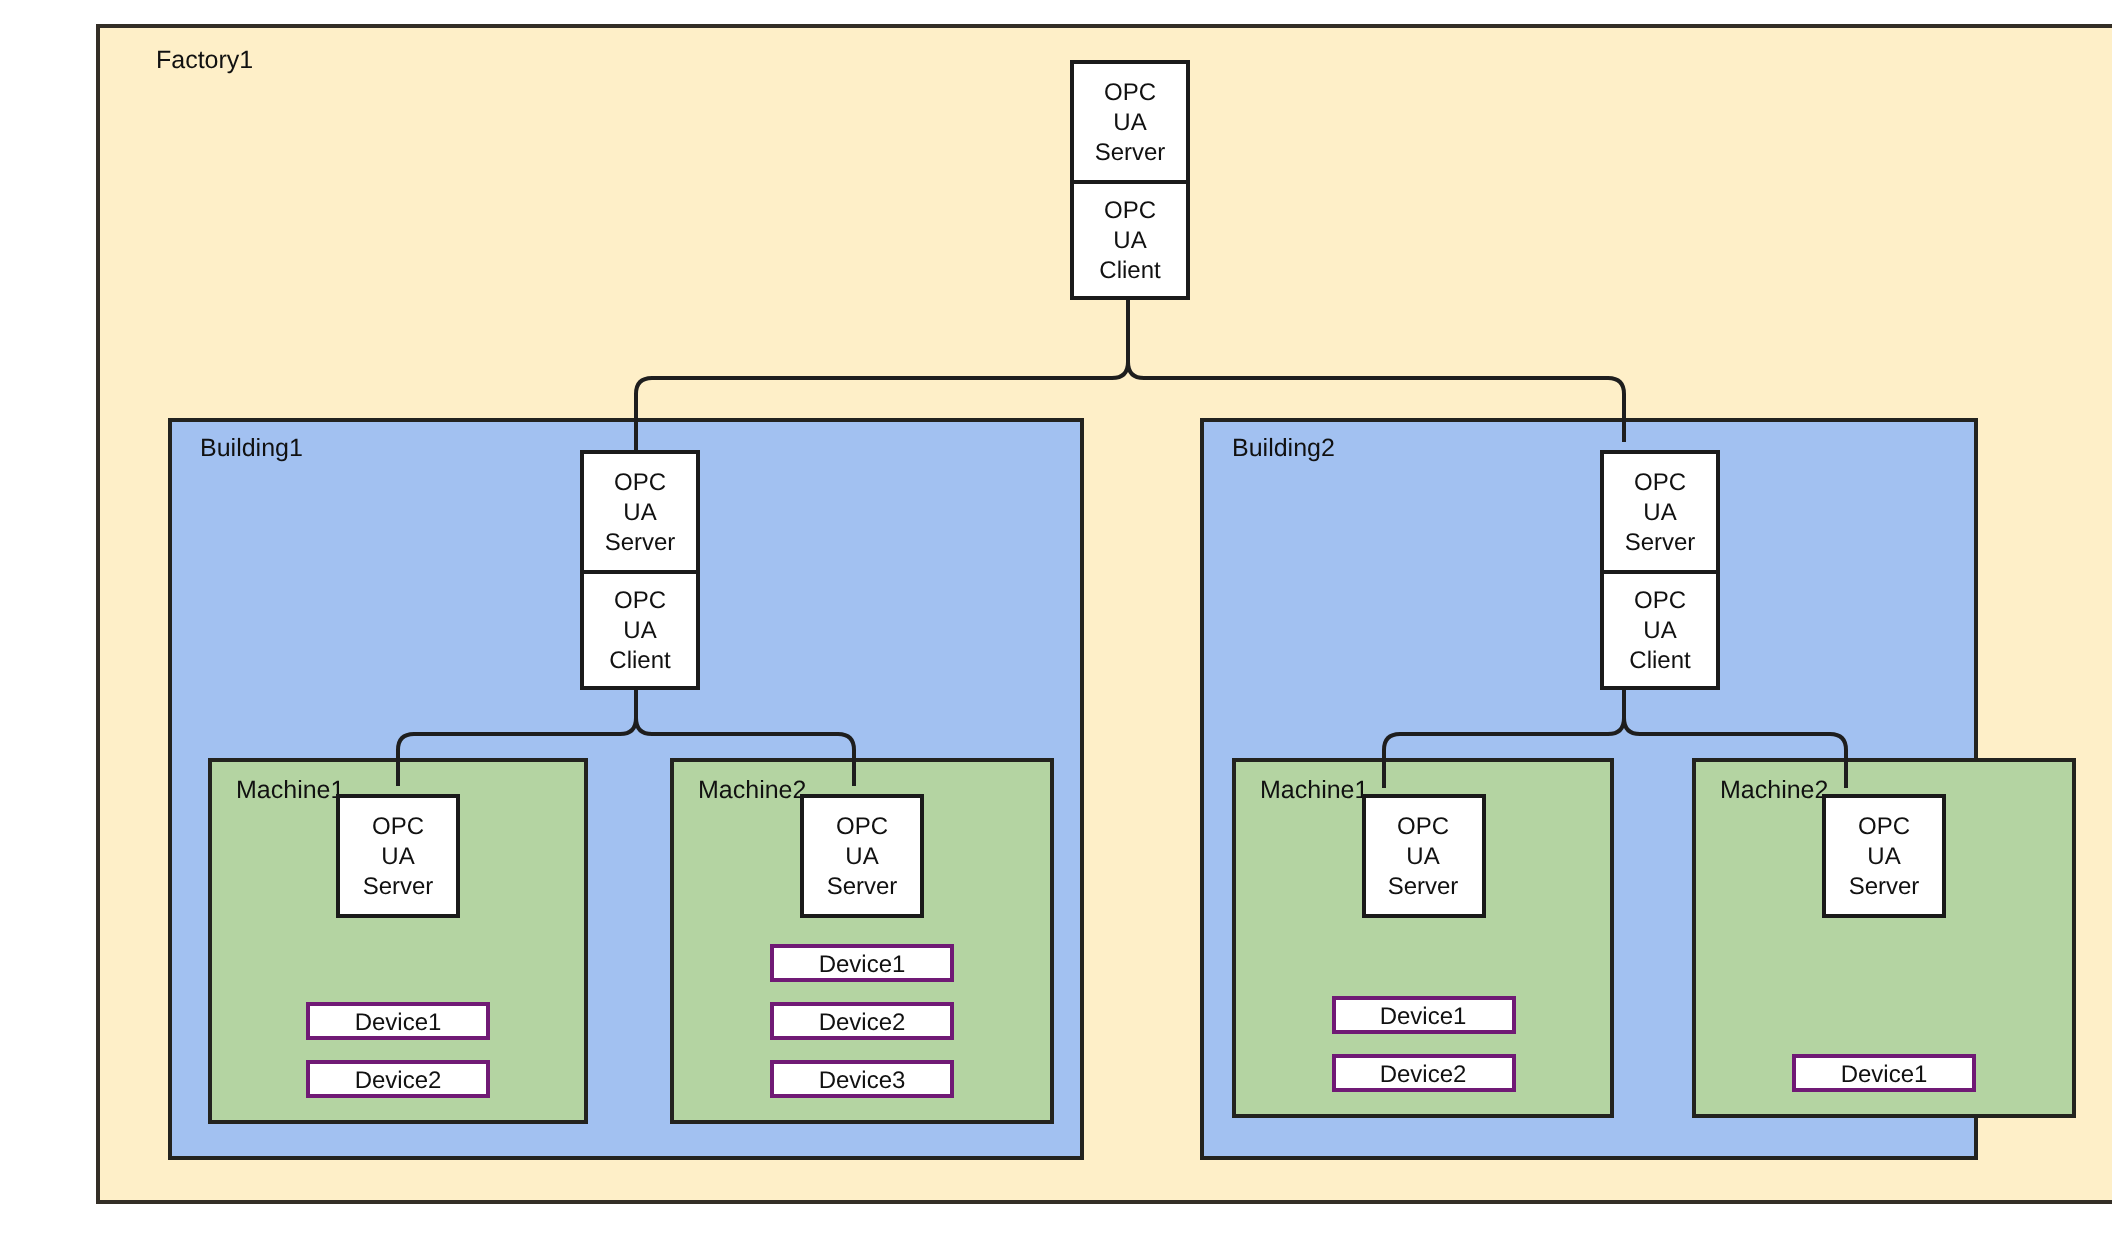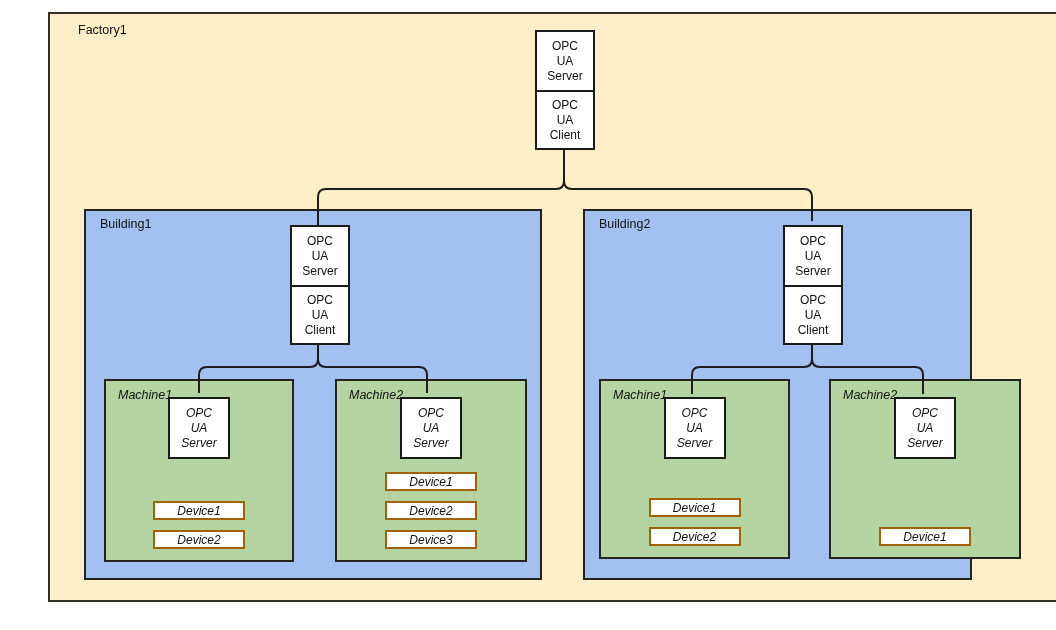--- a/index.html
+++ b/index.html
@@ -18,25 +18,25 @@
     position:absolute;left:20px;top:12px;width:1023px;height:590px;
     background:var(--factory-fill);border:2px solid var(--factory-border);
     box-sizing:border-box;
   }
   .factory-label{position:absolute;left:28px;top:9px;font-size:12.5px;}
   .building{
     position:absolute;top:195px;height:371px;background:var(--building-fill);
     border:2px solid #23231f;box-sizing:border-box;
   }
   .building.b1{left:34px;width:458px;}
-  .building.b2{left:533px;width:389px;}
+  .building.b2{left:550px;width:389px;}
   .building-label{position:absolute;left:14px;top:6px;font-size:12.5px;text-align:right;}
   .machine{
     position:absolute;background:var(--machine-fill);
-    border:2px solid #23231f;box-sizing:border-box;font-style:italic;
+    border:2px solid #23231f;box-sizing:border-box;
   }
   .machine-label{position:absolute;left:12px;top:7px;font-size:12.5px;}
   .b1 .machine{top:168px;height:183px;}
   .b2 .machine{top:168px;height:180px;}
   .b1 .machine.m1{left:18px;width:190px;}
   .b1 .machine.m2{left:249px;width:192px;}
   .b2 .machine.m1{left:14px;width:191px;}
   .b2 .machine.m2{left:244px;width:192px;}
   .gw{
     position:absolute;width:60px;height:120px;background:#fff;
@@ -56,21 +56,21 @@
     width:62px;height:62px;background:#fff;border:2px solid #1a1a1a;
     box-sizing:border-box;z-index:10;
     display:flex;align-items:center;justify-content:center;
     text-align:center;font-size:12px;line-height:15px;white-space:pre-line;
   }
   .devices{
     position:absolute;left:50%;bottom:11px;transform:translateX(-50%);
     display:flex;flex-direction:column;gap:10px;align-items:center;z-index:10;
   }
   .device{
-    width:92px;height:19px;background:#fff;border:2px solid #a16207;
+    width:92px;height:19px;background:#fff;border:2px solid #701a75;
     box-sizing:border-box;display:flex;align-items:center;justify-content:center;
     font-size:12px;line-height:14px;
   }
   svg.connectors{
     position:absolute;left:0;top:0;width:1023px;height:590px;
     pointer-events:none;
   }
   svg.connectors path{fill:none;stroke:var(--line);stroke-width:2;}
 </style>
 </head>

